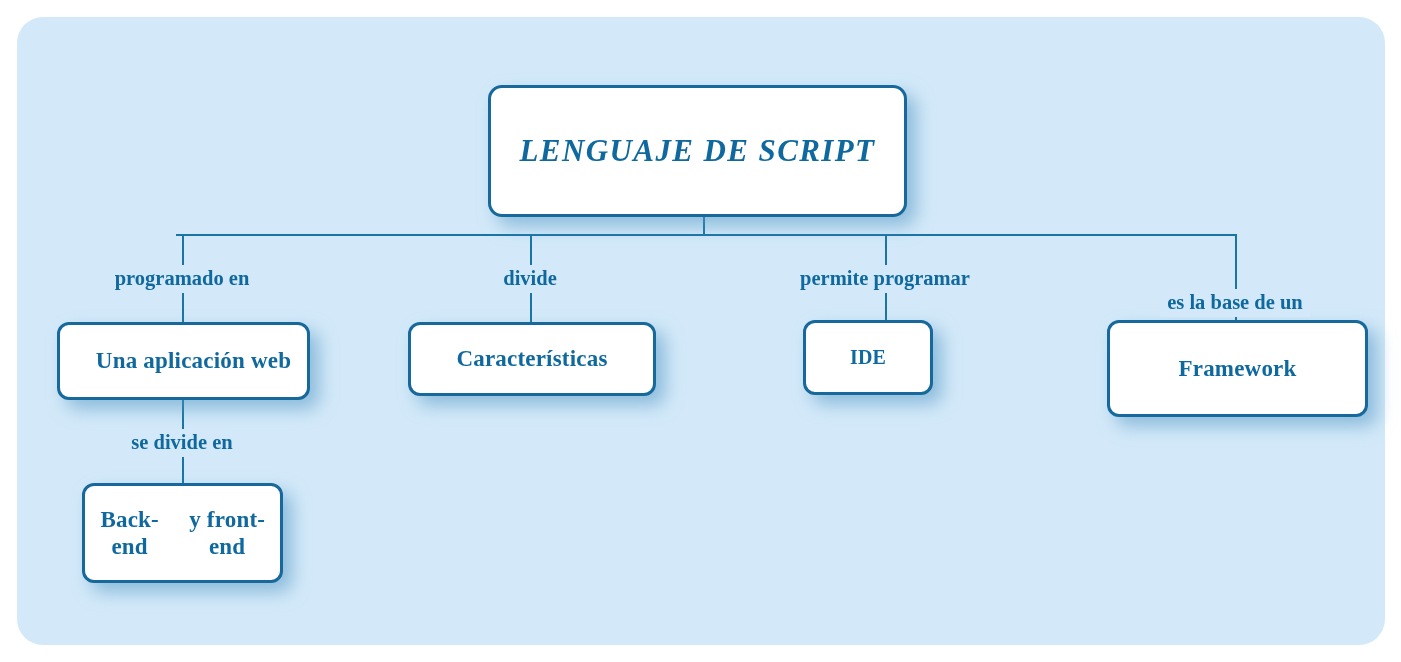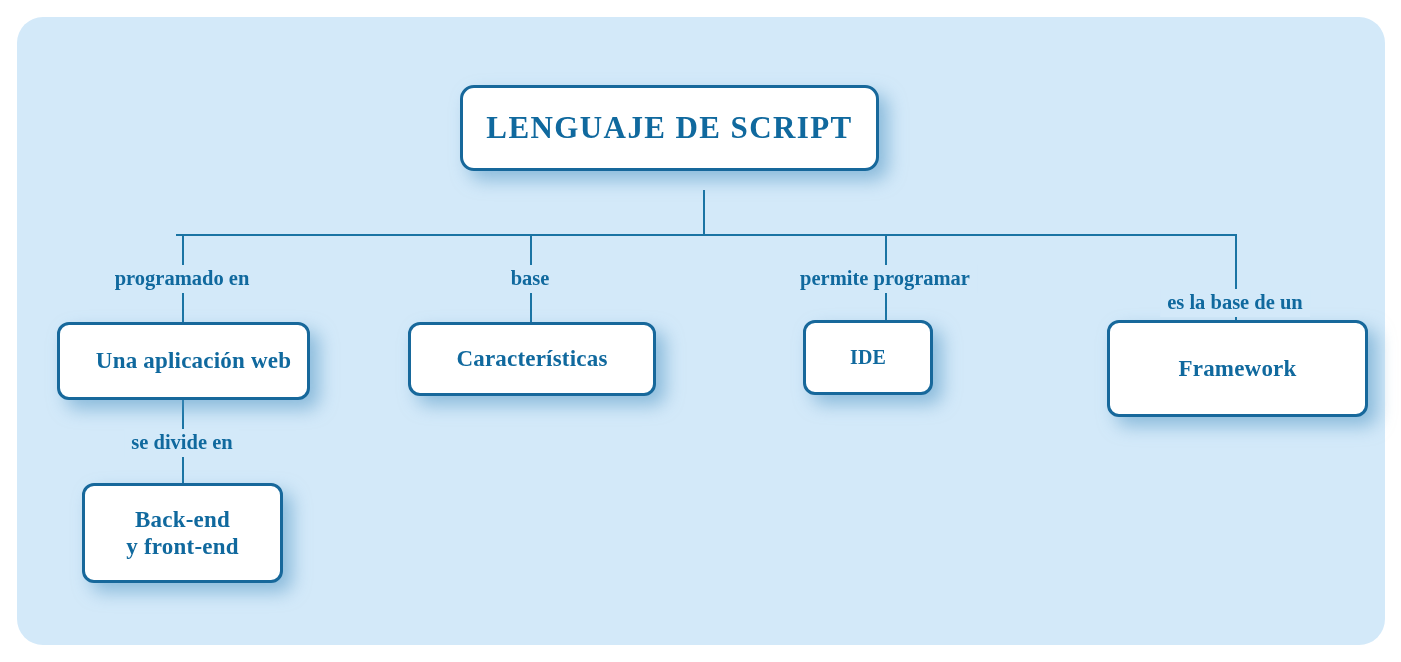--- a/index.html
+++ b/index.html
@@ -92,48 +92,48 @@
 
   <div class="line h" style="left:176px; top:234px; width:1060px;"></div>
 
   <div class="line v" style="left:182px; top:234px; height:90px;"></div>
   <div class="line v" style="left:530px; top:234px; height:90px;"></div>
   <div class="line v" style="left:885px; top:234px; height:88px;"></div>
   <div class="line v" style="left:1235px; top:234px; height:88px;"></div>
 
   <div class="line v" style="left:182px; top:398px; height:87px;"></div>
 
-  <div class="node node-title" style="left:460px; top:85px; width:419px; height:86px;">
+  <div class="node node-title" style="left:488px; top:85px; width:419px; height:132px;font-style:italic;">
     <span>LENGUAJE DE SCRIPT</span>
   </div>
 
   <div class="node node-text" style="left:57px; top:322px; width:253px; height:78px; font-size:23px;padding-left:20px;">
     <span>Una aplicación web</span>
   </div>
 
   <div class="node node-text" style="left:408px; top:322px; width:248px; height:74px; font-size:23px;">
     <span>Características</span>
   </div>
 
   <div class="node node-text" style="left:803px; top:320px; width:130px; height:75px; font-size:20px;">
     <span>IDE</span>
   </div>
 
   <div class="node node-text" style="left:1107px; top:320px; width:261px; height:97px; font-size:23px;">
     <span>Framework</span>
   </div>
 
-  <div class="node node-text" style="left:82px; top:483px; width:201px; height:100px; font-size:23px; flex-direction:column;">
+  <div class="node node-text" style="left:82px; top:483px; width:201px; height:100px; font-size:23px; ">
     <span>Back-end</span>
     <span>y front-end</span>
   </div>
 
   <div class="elabel" style="left:182px; top:265px;">programado en</div>
 
-  <div class="elabel" style="left:530px; top:265px;">base</div>
+  <div class="elabel" style="left:530px; top:265px;">divide</div>
 
   <div class="elabel" style="left:885px; top:265px;">permite programar</div>
 
   <div class="elabel" style="left:1235px; top:265px;margin-top:24px;">es la base de un</div>
 
   <div class="elabel" style="left:182px; top:429px;">se divide en</div>
 
 </div>
 
 </body></html>

